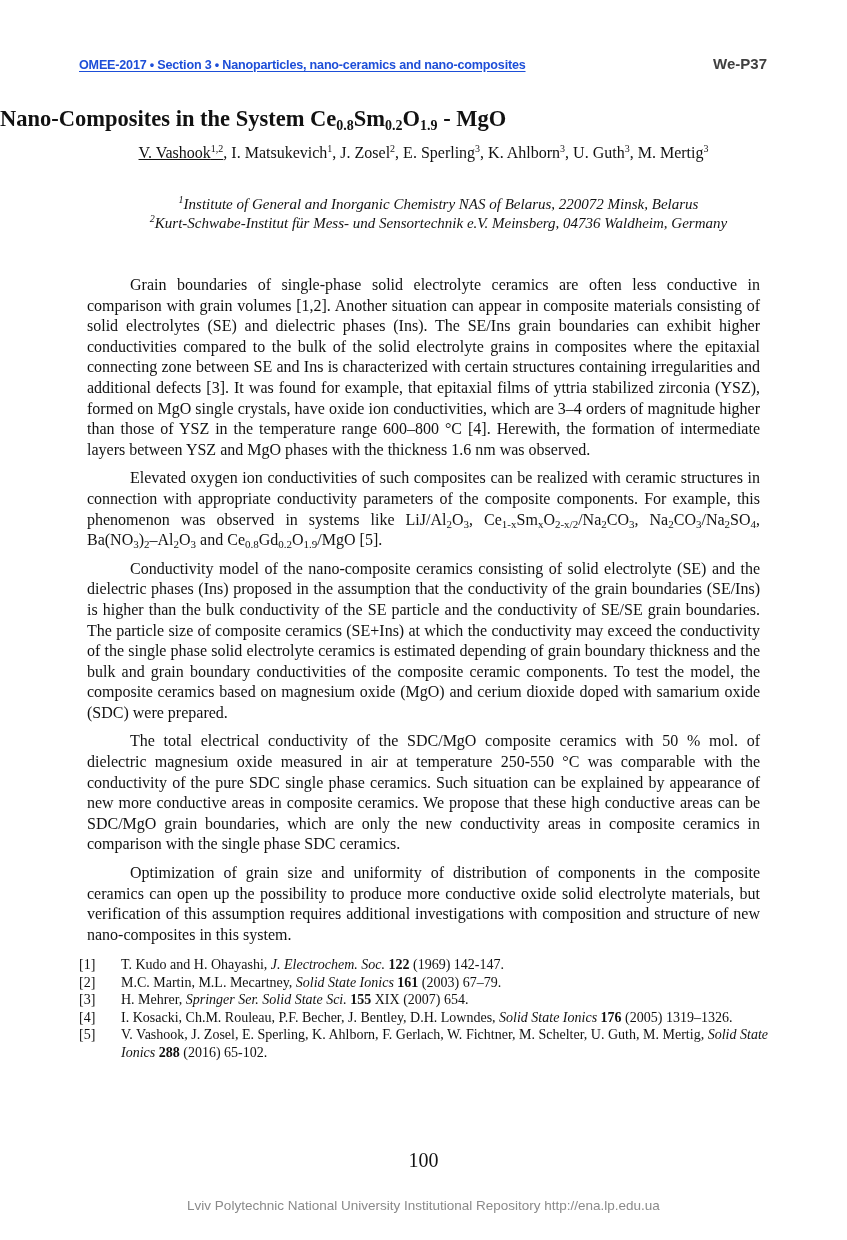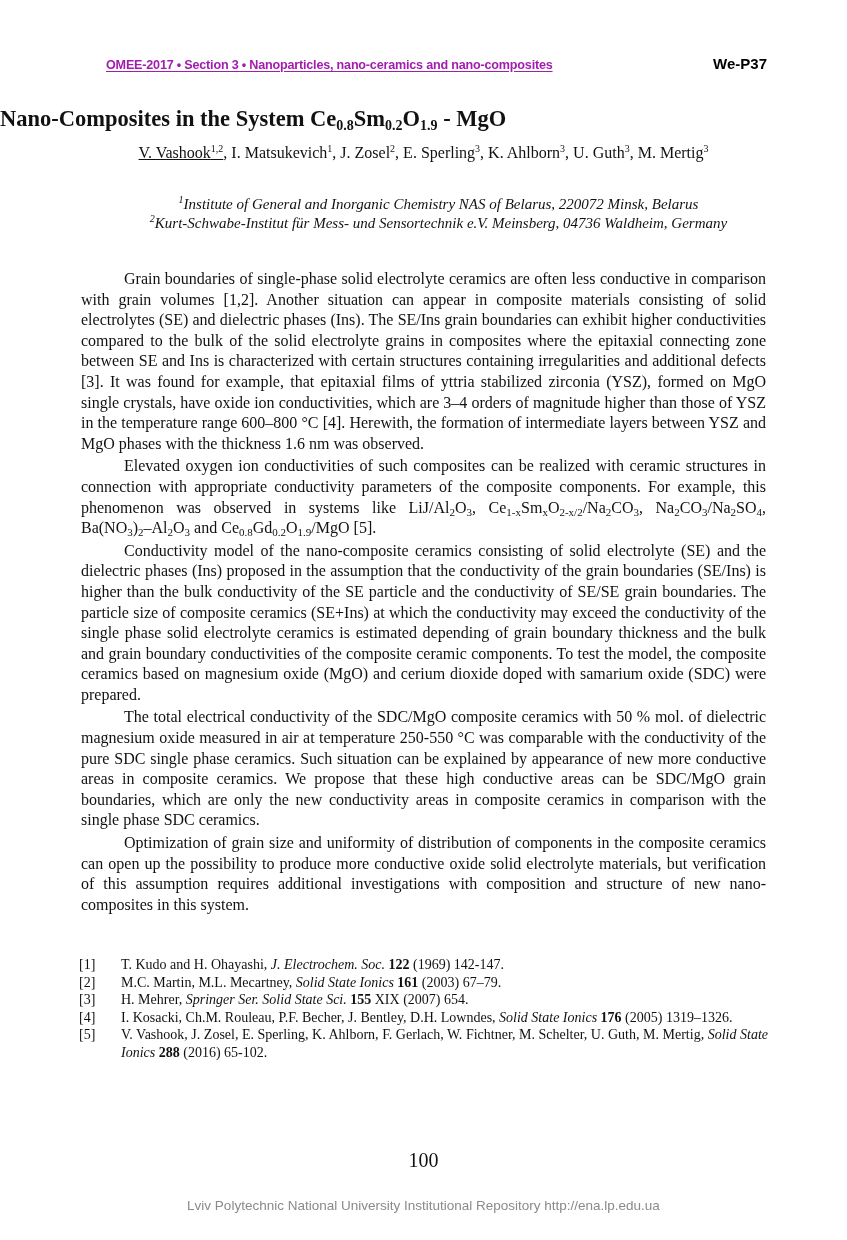--- a/index.html
+++ b/index.html
@@ -5,21 +5,21 @@
   html, body { margin: 0; padding: 0; background: #ffffff; }
   body { width: 847px; height: 1240px; position: relative; overflow: hidden; color: #111; }
   .serif { font-family: "Liberation Serif", "DejaVu Serif", serif; }
   .sans { font-family: "Liberation Sans", "DejaVu Sans", sans-serif; }
 
   .running-head {
     position: absolute; left: 79px; top: 58px; font-size: 12.6px; font-weight: bold;
     color: #1f6b2a; text-decoration: underline; text-underline-offset: 2px; letter-spacing: -0.2px;
   }
   .paper-id {
-    position: absolute; right: 80px; top: 55px; font-size: 15px; font-weight: bold; color: #000000;
+    position: absolute; right: 80px; top: 55px; font-size: 15px; font-weight: bold; color: #404040;
   }
   .title {
     position: absolute; left: 0; width: 847px; top: 106px; text-align: left;
     font-size: 22.5px; font-weight: bold;
   }
   .title sub { font-size: 14px; vertical-align: -4px; line-height: 0; }
   .authors {
     position: absolute; left: 0; width: 847px; top: 144px; text-align: center; font-size: 16px;
   }
   .authors sup, .affil sup { font-size: 10px; vertical-align: 6px; line-height: 0; }
@@ -27,21 +27,21 @@
   .affil {
     position: absolute; left: 0; width: 847px; text-align: center; font-style: italic; font-size: 15px; padding-left: 15px;
   }
   .affil-1 { top: 196px; }
   .affil-2 { top: 215px; }
 
   .body-text {
     position: absolute; left: 79px; top: 267px; width: 689px;
     font-size: 16px; line-height: 20.6px; text-align: justify;
   }
-  .body-text p { margin: 2px; text-indent: 43px; }
+  .body-text p { margin: 8px; text-indent: 43px; }
   .body-text sub { font-size: 11px; vertical-align: -3px; line-height: 0; }
 
   .references {
     position: absolute; left: 79px; top: 956px; width: 689px; font-size: 14px; line-height: 17.6px;
   }
   .ref { display: flex; }
   .ref-num { width: 42px; flex: 0 0 42px; }
   .ref-text { flex: 1; text-align: justify; }
   .ref-text i { font-style: italic; }
   .ref-text b { font-weight: bold; }
@@ -49,21 +49,21 @@
   .page-number {
     position: absolute; left: 0; width: 847px; top: 1149px; text-align: center; font-size: 20px;
   }
   .footer {
     position: absolute; left: 0; width: 847px; top: 1198px; text-align: center; font-size: 13.5px; color: #8a8a8a;
   }
 </style>
 </head>
 <body>
 
-<div class="running-head sans" style="color: #a21caf; margin-left: 27px;">OMEE-2017 • Section 3 • Nanoparticles, nano-ceramics and nano-composites</div>
+<div class="running-head sans" style="color: #1d4ed8;">OMEE-2017 • Section 3 • Nanoparticles, nano-ceramics and nano-composites</div>
 <div class="paper-id sans">We-P37</div>
 
 <div class="title serif"><span>Nano-Composites in the System Ce</span><sub>0.8</sub><span>Sm</span><sub>0.2</sub><span>O</span><sub>1.9</sub><span> - MgO</span></div>
 
 <div class="authors serif">
   <span class="underline"><span>V. Vashook</span><sup>1,2</sup></span>, <span><span>I. Matsukevich</span><sup>1</sup></span>, <span><span>J. Zosel</span><sup>2</sup></span>, <span><span>E. Sperling</span><sup>3</sup></span>, <span><span>K. Ahlborn</span><sup>3</sup></span>, <span><span>U. Guth</span><sup>3</sup></span>, <span><span>M. Mertig</span><sup>3</sup></span>
 </div>
 
 <div class="affil affil-1 serif"><sup>1</sup><span>Institute of General and Inorganic Chemistry NAS of Belarus, 220072 Minsk, Belarus</span></div>
 <div class="affil affil-2 serif"><sup>2</sup><span>Kurt-Schwabe-Institut für Mess- und Sensortechnik e.V. Meinsberg, 04736 Waldheim, Germany</span></div>

